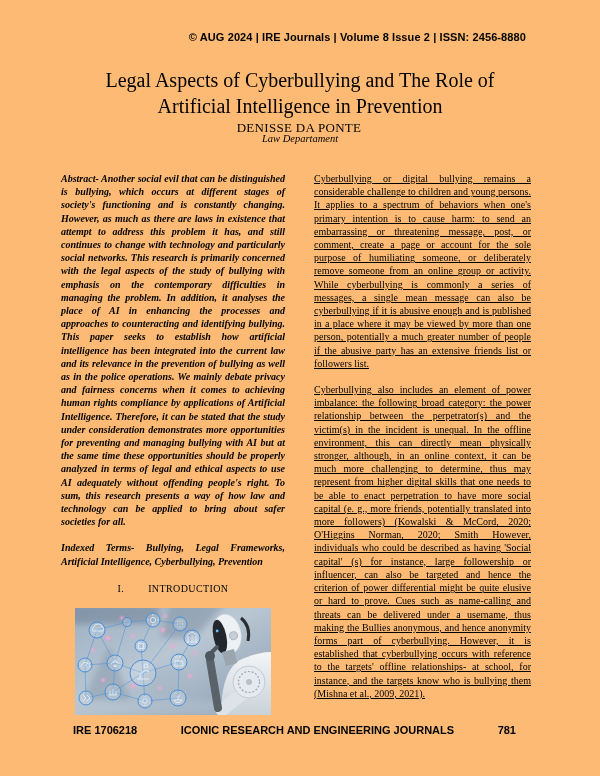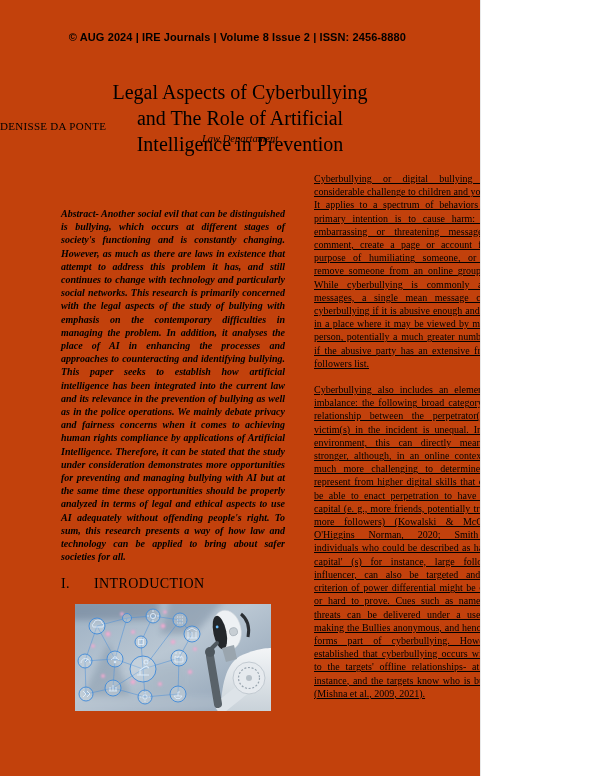--- a/index.html
+++ b/index.html
@@ -1,48 +1,48 @@
 <!DOCTYPE html>
 <html><head>
 <meta charset="utf-8">
 <style>
   html,body{margin:0;padding:0;background:#ffffff;}
   .page{
-    position:relative;width:480px;height:776px;background:#c2410c;
+    position:relative;width:600px;height:776px;background:#fdba74;
     font-family:"Liberation Serif", serif;color:#000;overflow:hidden;
     outline:1px solid #e8e8e8;
   }
   .journal-header{
     position:absolute;top:31px;left:0;right:74px;text-align:right;
     font-family:"Liberation Sans", sans-serif;font-weight:bold;font-size:11px;
     letter-spacing:0.1px;
   }
   .paper-title{
-    position:absolute;top:63px;left:80px;right:80px;margin:16px;
+    position:absolute;top:63px;left:80px;right:80px;margin:4px;
     text-align:center;font-weight:normal;font-size:20px;line-height:26px;
   }
   .author-name{
-    position:absolute;top:120px;left:0;right:2px;
-    font-size:11px;letter-spacing:0.3px;
+    position:absolute;top:120px;left:0;right:2px;text-align:center;
+    font-size:13px;letter-spacing:0.3px;
   }
   .author-dept{
     position:absolute;top:133px;left:0;right:0;text-align:center;
     font-size:10.5px;font-style:italic;
   }
   .columns{
     position:absolute;top:172px;left:61px;right:69px;
     display:flex;gap:29px;
   }
   .col{font-size:10px;line-height:13.2px;text-align:justify;}
-  .col-left{width:224px;flex:none;margin-top:35px;}
+  .col-left{width:224px;flex:none;}
   .col-right{width:217px;flex:none;text-decoration:underline;}
   .col p{margin:0 0 13px 0;}
   .abstract-par,.indexed-terms{font-weight:bold;font-style:italic;}
   .section-heading{
-    font-size:14px;margin:14px 0 13px 0;
+    text-align:center;font-size:10px;margin:14px 0 13px 0;
     letter-spacing:0.4px;
   }
   .section-heading .numeral{margin-right:24px;}
   figure{margin:3px 0 0 14px;padding:0;width:196px;height:107px;}
   figure svg{display:block;}
   .footer{
     position:absolute;top:724px;left:73px;right:84px;
     display:flex;justify-content:space-between;align-items:baseline;
     font-family:"Liberation Sans", sans-serif;font-weight:bold;font-size:11px;
   }
@@ -56,20 +56,21 @@
 
   <h1 class="paper-title">Legal Aspects of Cyberbullying and The Role of Artificial Intelligence in Prevention</h1>
 
   <div class="author-name">DENISSE DA PONTE</div>
   <div class="author-dept">Law Departament</div>
 
   <div class="columns">
 
     <div class="col col-left">
       <p class="abstract-par">Abstract- Another social evil that can be distinguished is bullying, which occurs at different stages of society's functioning and is constantly changing. However, as much as there are laws in existence that attempt to address this problem it has, and still continues to change with technology and particularly social networks. This research is primarily concerned with the legal aspects of the study of bullying with emphasis on the contemporary difficulties in managing the problem. In addition, it analyses the place of AI in enhancing the processes and approaches to counteracting and identifying bullying. This paper seeks to establish how artificial intelligence has been integrated into the current law and its relevance in the prevention of bullying as well as in the police operations. We mainly debate privacy and fairness concerns when it comes to achieving human rights compliance by applications of Artificial Intelligence. Therefore, it can be stated that the study under consideration demonstrates more opportunities for preventing and managing bullying with AI but at the same time these opportunities should be properly analyzed in terms of legal and ethical aspects to use AI adequately without offending people's right. To sum, this research presents a way of how law and technology can be applied to bring about safer societies for all.</p>
+      <p class="indexed-terms">Indexed Terms- Bullying, Legal Frameworks, Artificial Intelligence, Cyberbullying, Prevention</p>
       <div class="section-heading">
         <span class="numeral">I.</span><span>INTRODUCTION</span>
       </div>
 
       <figure>
         <svg viewBox="0 0 196 107" width="196" height="107">
           <defs>
             <linearGradient id="bg" x1="0" y1="0" x2="1" y2="1">
               <stop offset="0" stop-color="#9db0c3"></stop>
               <stop offset="0.45" stop-color="#bac7d3"></stop>
@@ -199,14 +200,19 @@
       </figure>
     </div>
 
     <div class="col col-right">
       <p>Cyberbullying or digital bullying remains a considerable challenge to children and young persons. It applies to a spectrum of behaviors when one's primary intention is to cause harm: to send an embarrassing or threatening message, post, or comment, create a page or account for the sole purpose of humiliating someone, or deliberately remove someone from an online group or activity. While cyberbullying is commonly a series of messages, a single mean message can also be cyberbullying if it is abusive enough and is published in a place where it may be viewed by more than one person, potentially a much greater number of people if the abusive party has an extensive friends list or followers list.</p>
       <p>Cyberbullying also includes an element of power imbalance: the following broad category: the power relationship between the perpetrator(s) and the victim(s) in the incident is unequal. In the offline environment, this can directly mean physically stronger, although, in an online context, it can be much more challenging to determine, thus may represent from higher digital skills that one needs to be able to enact perpetration to have more social capital (e. g., more friends, potentially translated into more followers) (Kowalski &amp; McCord, 2020; O'Higgins Norman, 2020; Smith However, individuals who could be described as having 'Social capital' (s) for instance, large followership or influencer, can also be targeted and hence the criterion of power differential might be quite elusive or hard to prove. Cues such as name-calling and threats can be delivered under a username, thus making the Bullies anonymous, and hence anonymity forms part of cyberbullying. However, it is established that cyberbullying occurs with reference to the targets' offline relationships- at school, for instance, and the targets know who is bullying them (Mishna et al., 2009, 2021).</p>
     </div>
 
   </div>
 
+  <div class="footer">
+    <span>IRE 1706218</span>
+    <span>ICONIC RESEARCH AND ENGINEERING JOURNALS</span>
+    <span>781</span>
+  </div>
 
 </div>
 
 </body></html>

